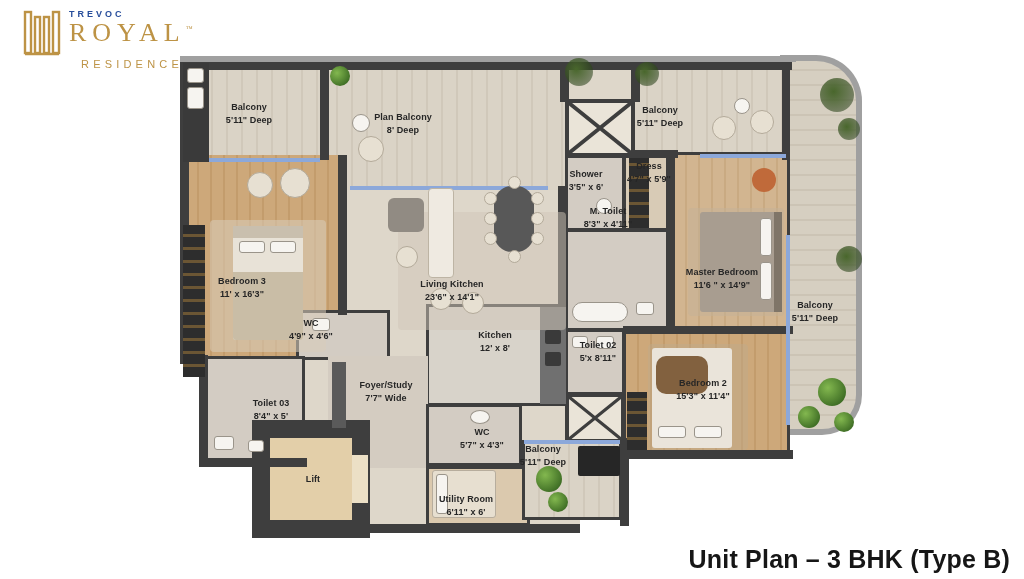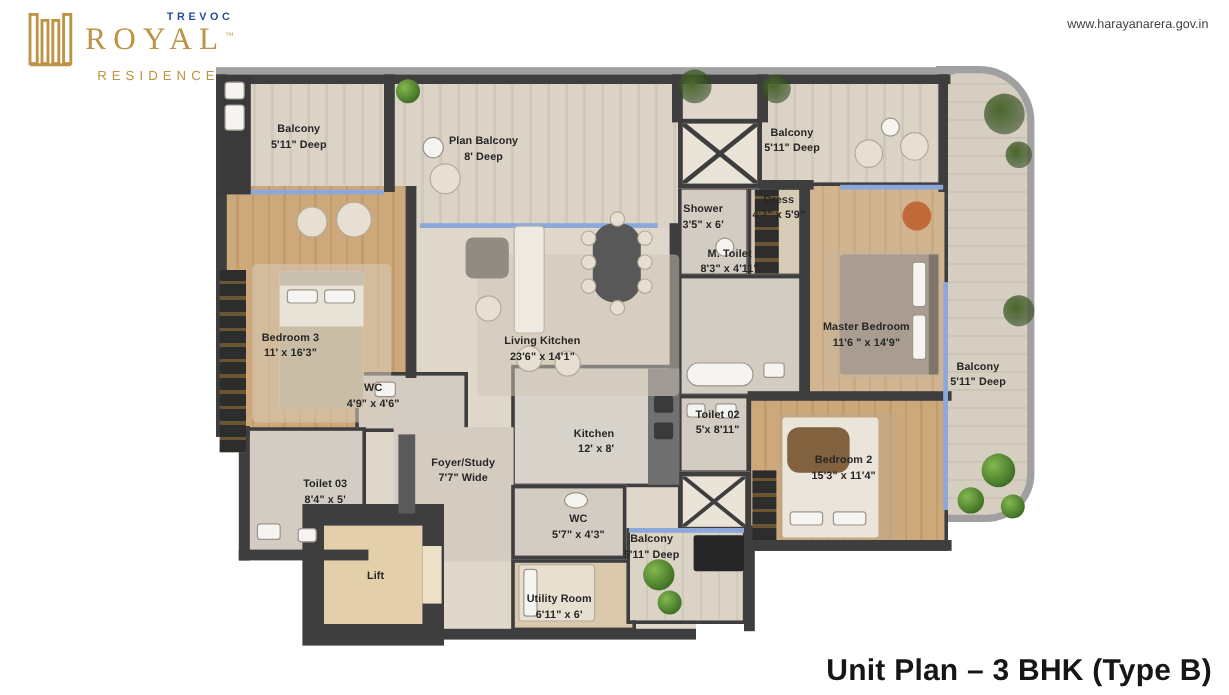--- a/index.html
+++ b/index.html
@@ -1,19 +1,19 @@
 <!DOCTYPE html>
 <html style="--gold: #bd9345; --blue: #274d9b; --glass: #8ca8da;"><head>
 <meta charset="utf-8">
 <style>
   html,body{margin:0;padding:0;background:#ffffff;}
   .page{position:relative;width:1024px;height:579px;background:#fff;overflow:hidden;
         font-family:"Liberation Sans",sans-serif;}
   
-  .brand{position:absolute;left:22px;top:9px;display:flex;gap:7px;align-items:flex-start;text-align:right;}
+  .brand{position:absolute;left:22px;top:9px;display:flex;gap:7px;align-items:flex-start;}
   .brand-text{display:flex;flex-direction:column;}
   .brand-top{font-size:9px;font-weight:bold;letter-spacing:3px;color:var(--blue,#274d9b);}
   .brand-name{font-family:"Liberation Serif",serif;font-size:26px;line-height:1;
               letter-spacing:6px;color:var(--gold,#bd9345);margin-top:1px;}
   .brand-name sup{font-size:7px;letter-spacing:0;}
   .brand-sub{font-size:11px;letter-spacing:4.2px;color:var(--gold,#bd9345);margin-top:12px;padding-left:12px;}
   .reg{position:absolute;top:12px;right:17px;text-align:right;font-size:10.5px;
        line-height:1.55;color:#3f3f3f;}
   .plan-title{position:absolute;right:14px;bottom:5px;font-size:25px;font-weight:800;
        letter-spacing:.2px;color:#161616;}
@@ -58,21 +58,20 @@
       </g>
     </svg>
     <div class="brand-text">
       <span class="brand-top">TREVOC</span>
       <span class="brand-name"><span>ROYAL</span><sup>™</sup></span>
       <span class="brand-sub">RESIDENCES</span>
     </div>
   </header>
 
   <div class="reg">
-    <div>www.harayanarera.gov.in</div>
   </div>
 
   <div class="plan">
 
     <div class="cream" style="left:205px;top:66px;width:585px;height:392px;"></div>
     <div class="cream" style="left:360px;top:420px;width:220px;height:106px;"></div>
 
     <div class="gray" style="left:780px;top:55px;width:82px;height:380px;border-radius:0 46px 40px 0;"></div>
     <div class="plank-h" style="left:780px;top:61px;width:76px;height:368px;border-radius:0 40px 34px 0;"></div>
 
@@ -261,21 +260,21 @@
         <span>4'9" x 4'6"</span>
       </div>
     <div class="rlabel" style="left:271px;top:390px;margin-top:20px;">
         <span>Toilet 03</span>
         <span>8'4" x 5'</span>
       </div>
     <div class="rlabel" style="left:386px;top:392px;">
         <span>Foyer/Study</span>
         <span>7'7" Wide</span>
       </div>
-    <div class="rlabel" style="left:495px;top:368px;text-align:right;">
+    <div class="rlabel" style="left:495px;top:342px;">
         <span>Kitchen</span>
         <span>12' x 8'</span>
       </div>
     <div class="rlabel" style="left:598px;top:352px;">
         <span>Toilet 02</span>
         <span>5'x 8'11"</span>
       </div>
     <div class="rlabel" style="left:703px;top:390px;">
         <span>Bedroom 2</span>
         <span>15'3" x 11'4"</span>

